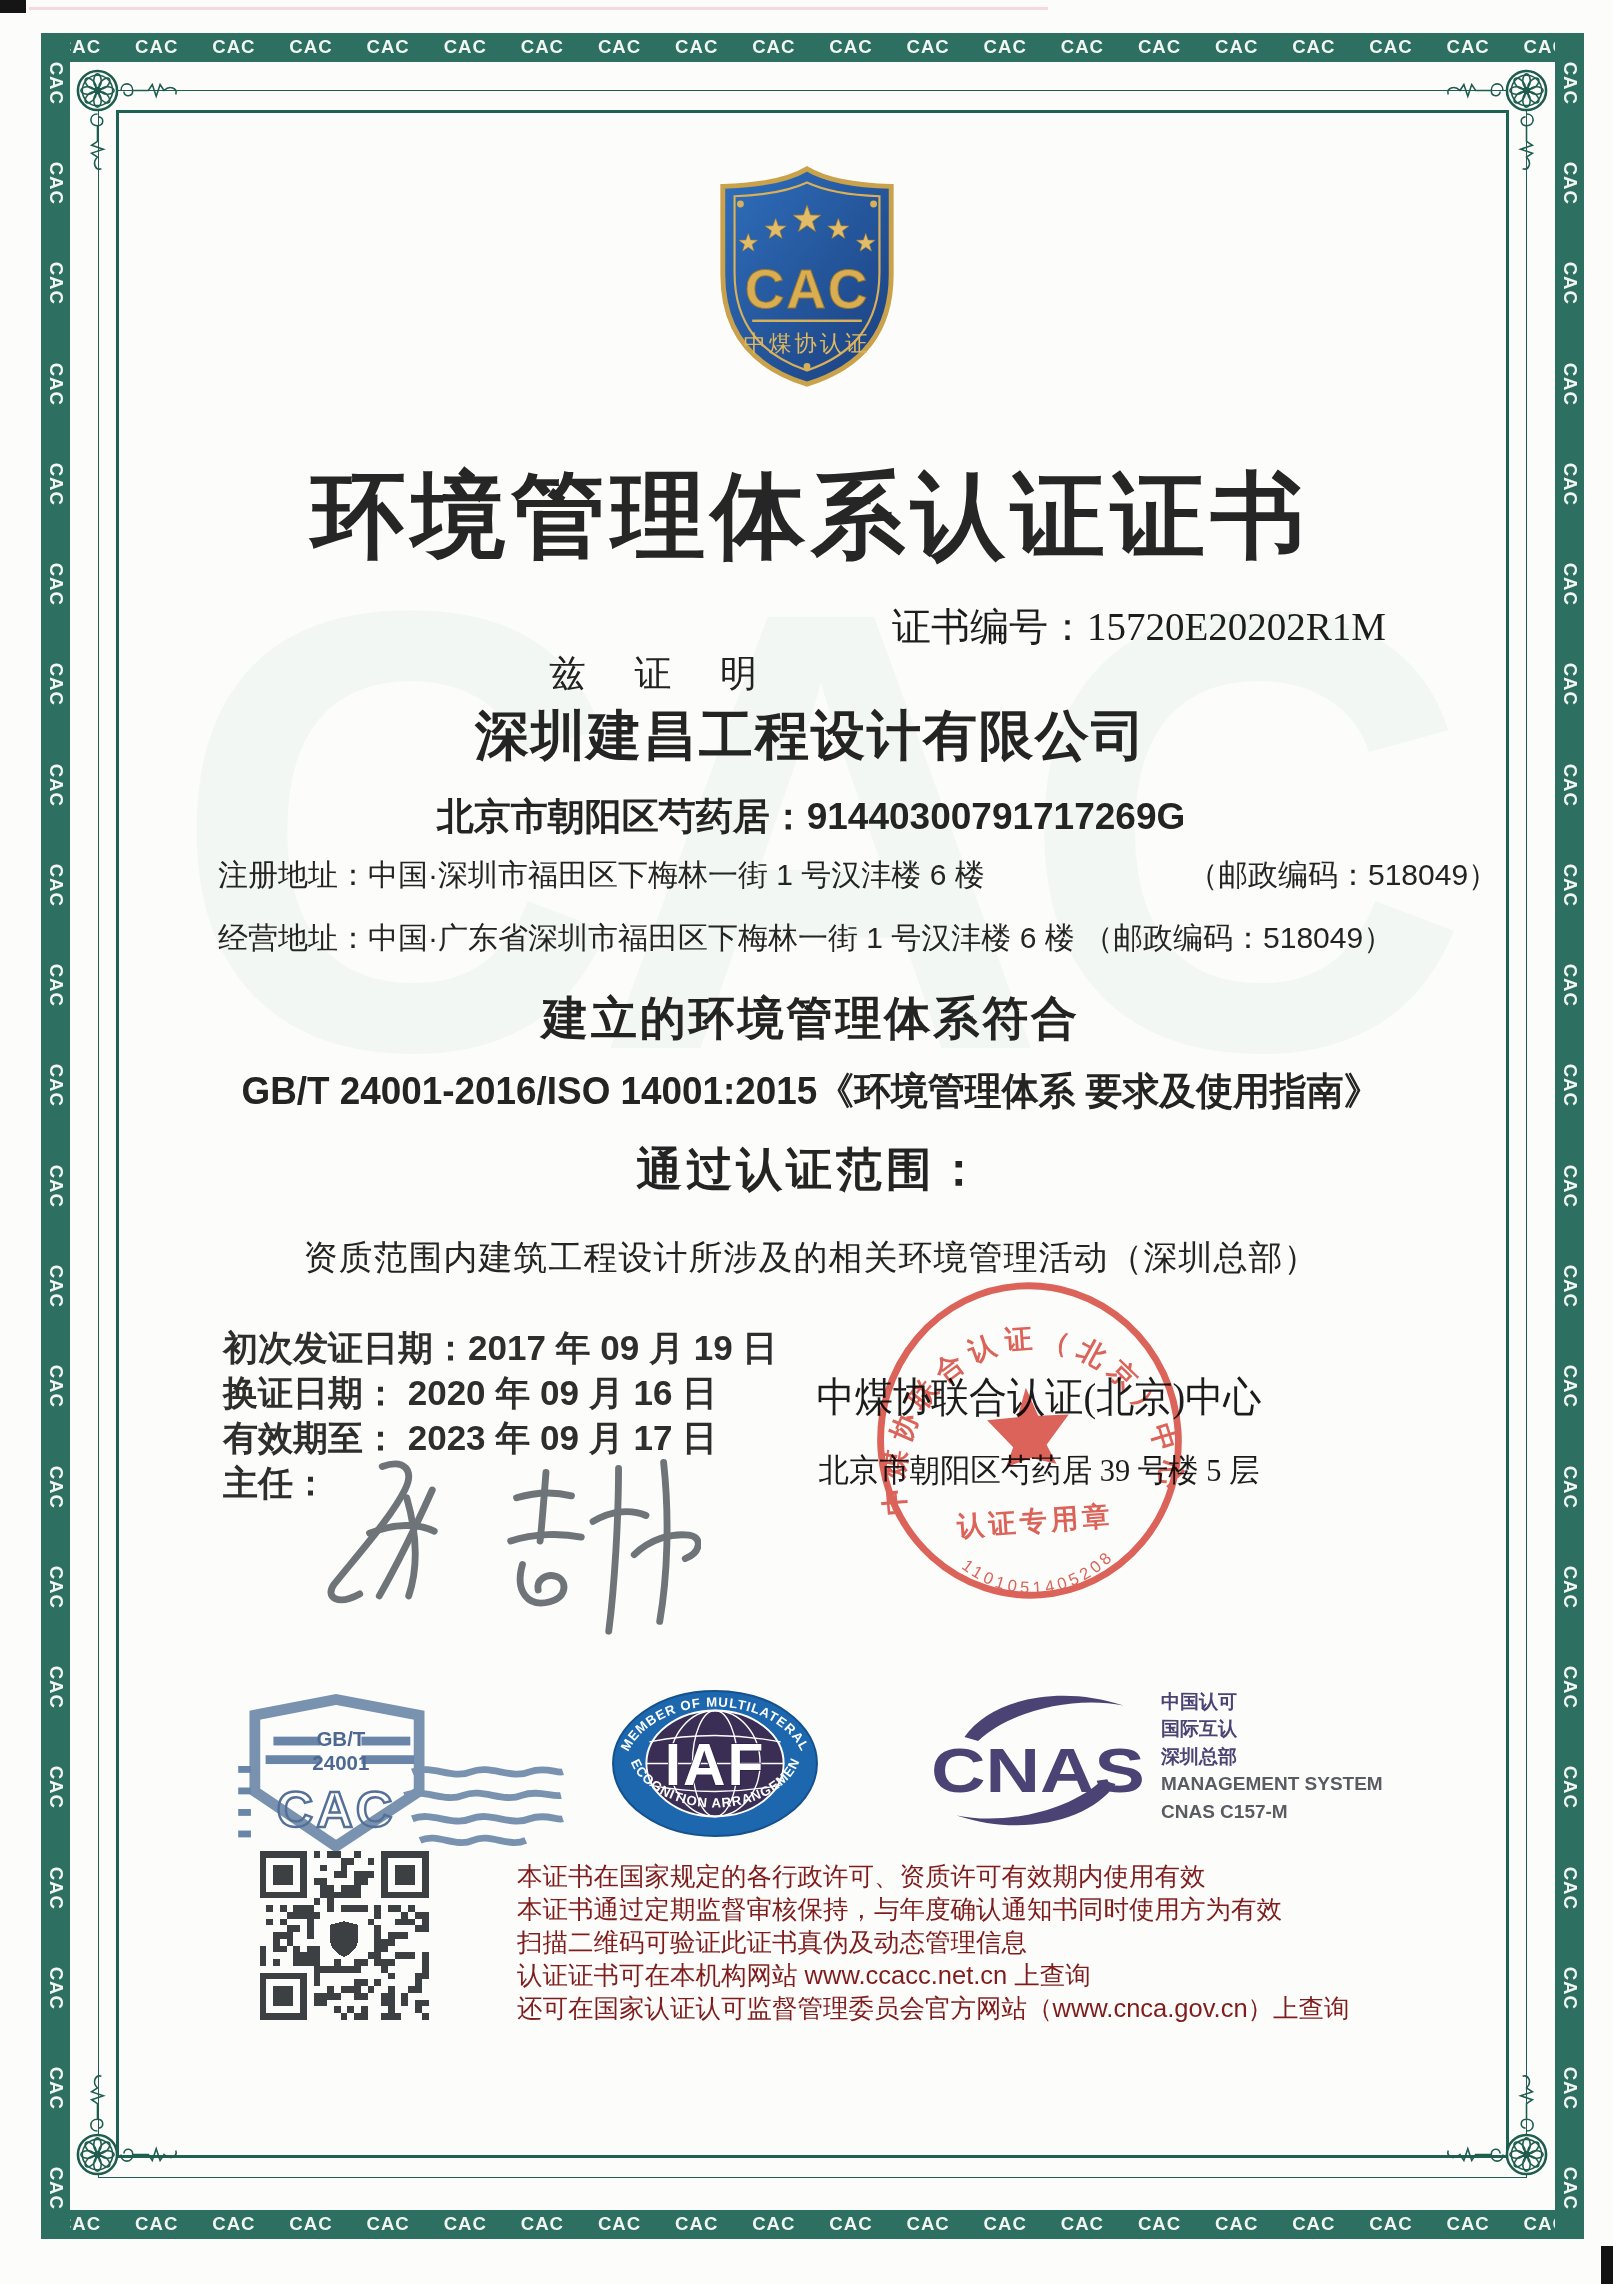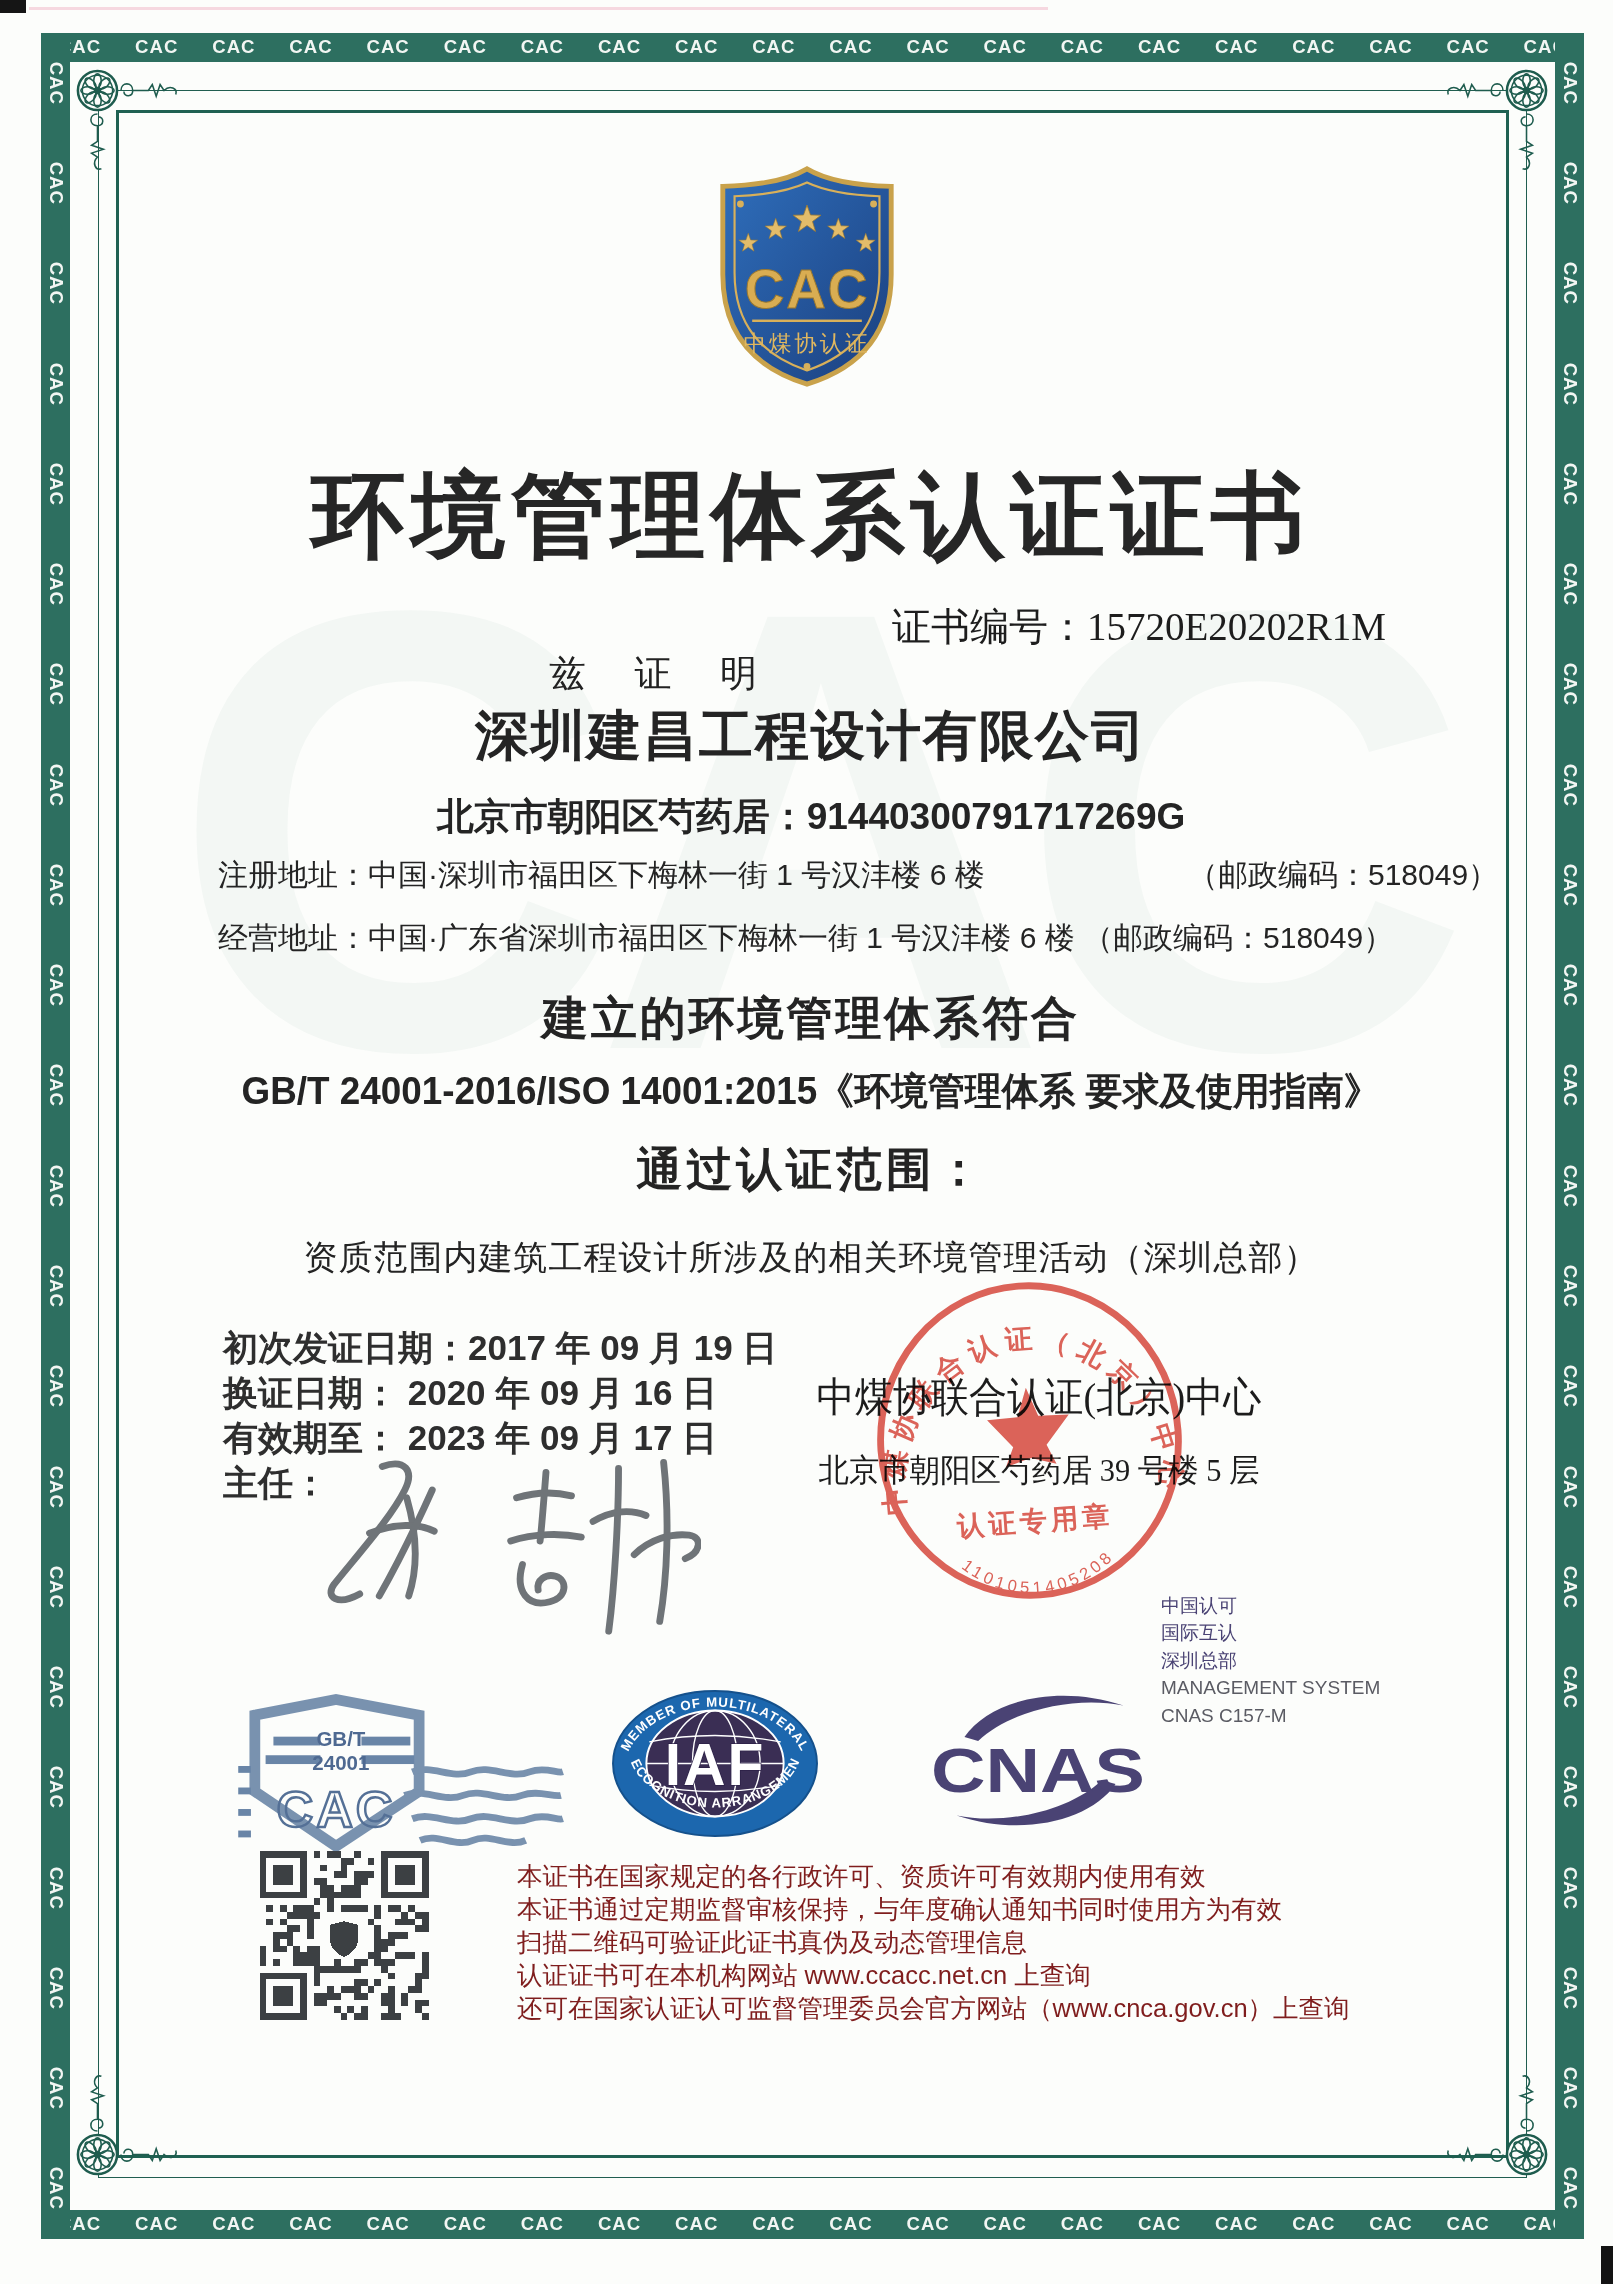--- a/index.html
+++ b/index.html
@@ -41,21 +41,21 @@
   .dates{top:1325px;left:223px;position:absolute;font-size:35px;font-weight:bold;color:#2e2e2e;line-height:45px;}
   .issuer-name{top:1370px;left:755px;width:568px;position:absolute;text-align:center;
                font-family:"Liberation Serif",serif;font-size:41px;color:#1c1c1c;transform:scaleX(.93);}
   .issuer-addr{top:1449px;left:755px;width:568px;position:absolute;text-align:center;
                font-family:"Liberation Serif",serif;font-size:32px;color:#1c1c1c;transform:scaleX(.95);}
   .seal{left:863px;top:1274px;position:absolute;opacity:.85;mix-blend-mode:multiply;transform:rotate(-4deg);}
   .signature{left:289px;top:1439px;position:absolute;}
   .postmark{left:238px;top:1678px;position:absolute;opacity:.92;}
   .iaf{left:610px;top:1688px;position:absolute;}
   .cnas{left:929px;top:1682px;position:absolute;}
-  .cnas-caption{left:1161px;top:1592px;position:absolute;line-height:27.4px;font-size:19px;color:#4a4374;}
+  .cnas-caption{left:1161px;top:1688px;position:absolute;line-height:27.4px;font-size:19px;color:#4a4374;font-weight:bold;}
   .cnas-caption .en{color:#5a5b63;}
   .qr{left:257px;top:1851px;position:absolute;}
   .footer{left:502px;top:1860px;position:absolute;font-family:Liberation Sans, sans-serif;
           font-size:25.5px;line-height:33px;color:#7f1d1d;margin-left:15px;}
 
   
   .art-tl{left:0;top:0;width:25.5px;height:12.7px;background:#151515;position:absolute;}
   .art-pink{left:29px;top:6.9px;width:1019px;height:2.9px;background:#f2c0ce;opacity:.6;position:absolute;}
   .art-br{right:0;bottom:0;width:11.8px;height:39px;background:#131313;position:absolute;}
 </style>

